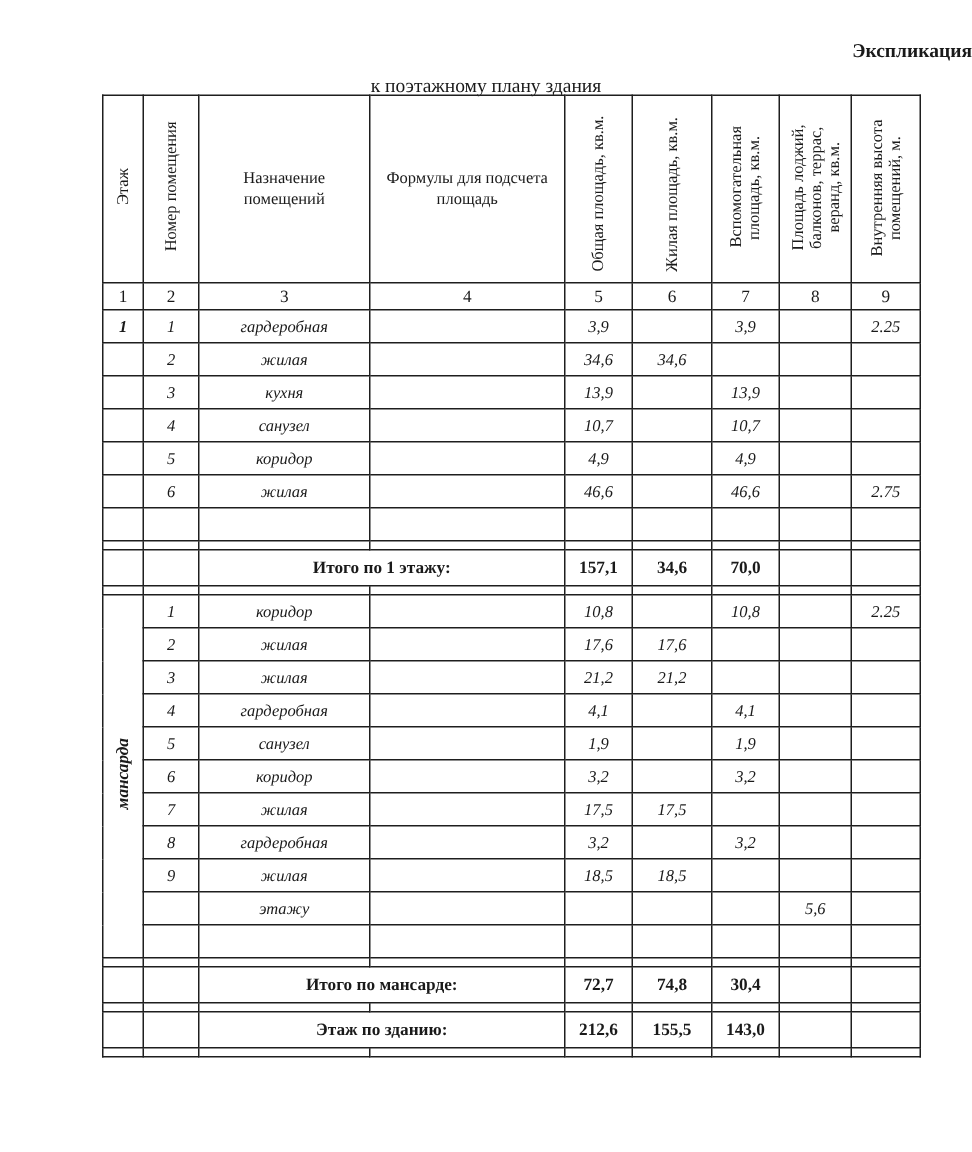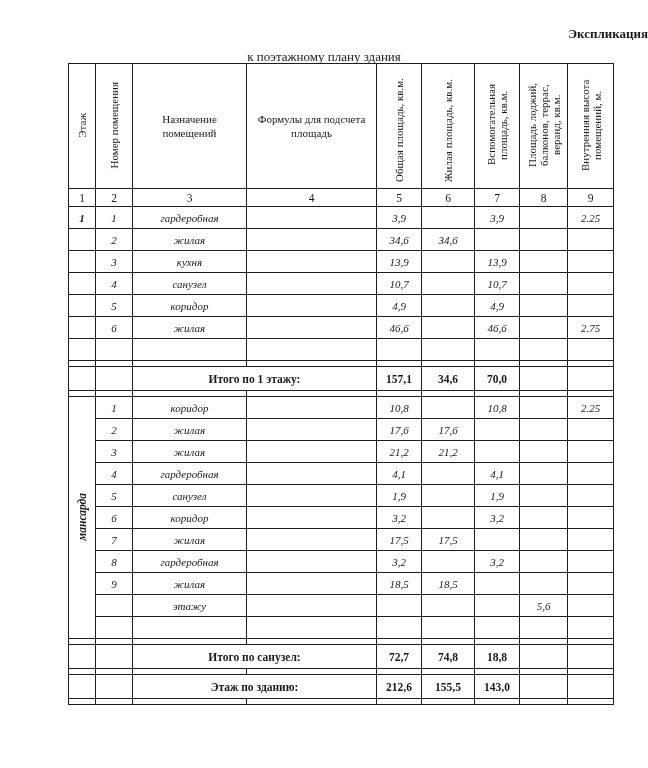--- a/index.html
+++ b/index.html
@@ -297,24 +297,24 @@
         <td></td>
         <td></td>
         <td></td>
         <td></td>
         <td></td>
         <td></td>
       </tr>
       <tr class="total">
         <td></td>
         <td></td>
-        <td colspan="2">Итого по санузел:</td>
+        <td colspan="2">Итого по мансарде:</td>
         <td>72,7</td>
         <td>74,8</td>
-        <td>18,8</td>
+        <td>30,4</td>
         <td></td>
         <td></td>
       </tr>
       <tr class="thin">
         <td></td>
         <td></td>
         <td></td>
         <td></td>
         <td></td>
         <td></td>

